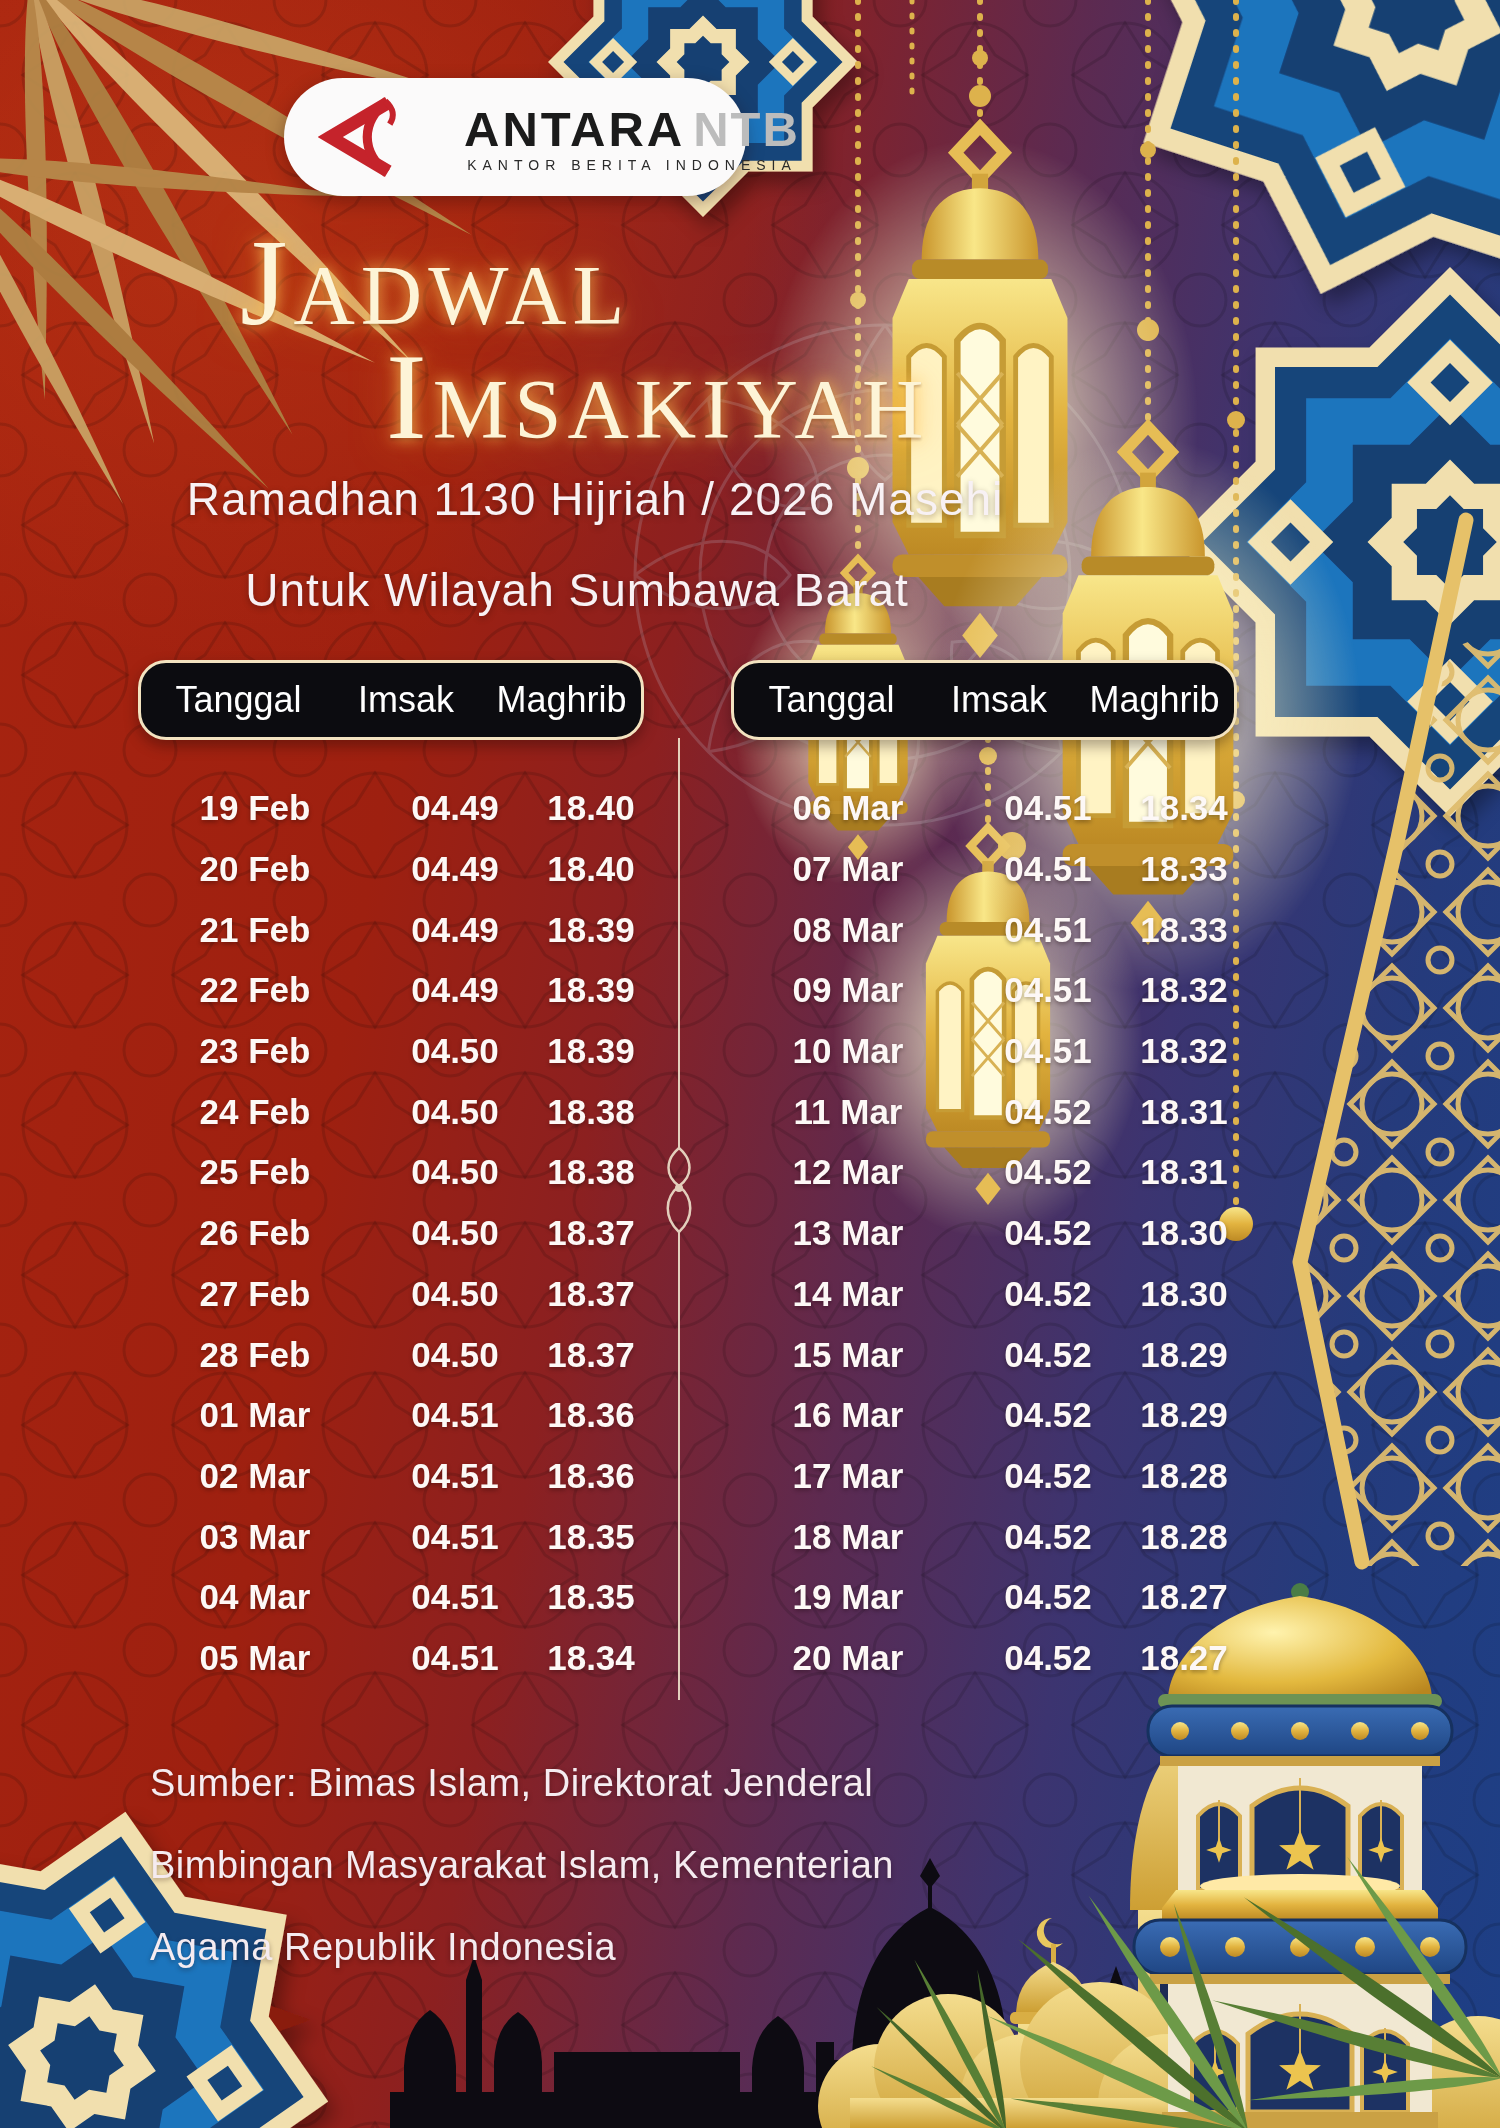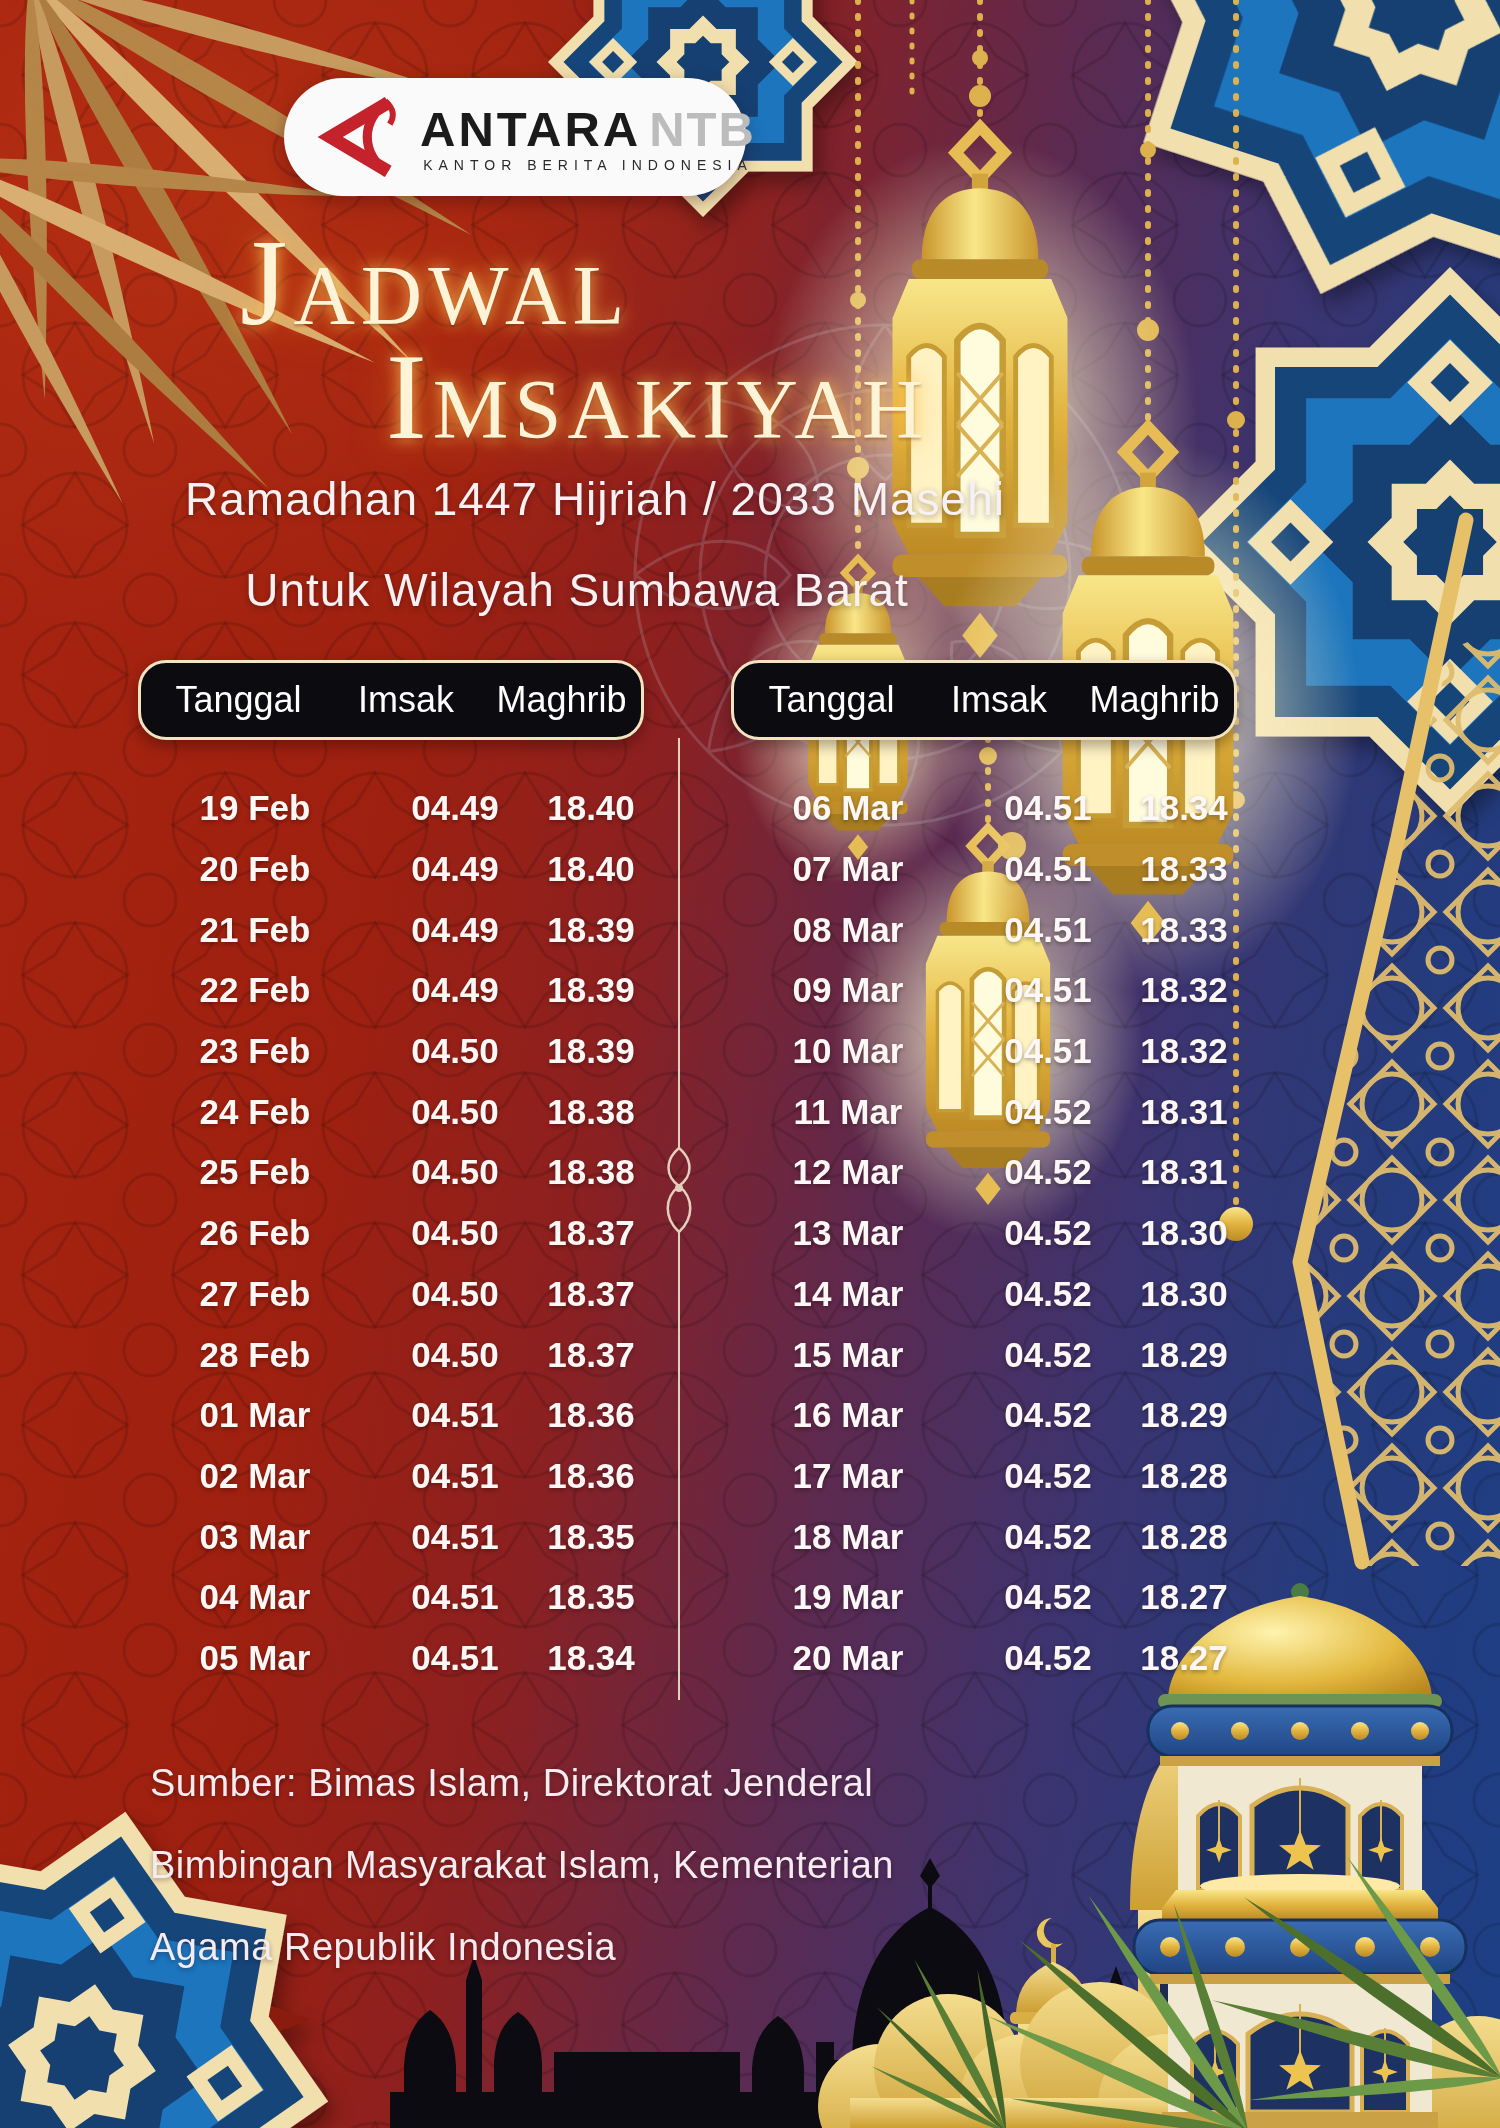--- a/index.html
+++ b/index.html
@@ -10,21 +10,21 @@
       radial-gradient(1000px 760px at 16% 10%, rgba(255,110,30,.16), transparent 60%),
       linear-gradient(100deg,#a82410 0%,#9e2010 28%,#8c2020 42%,#5d2a50 58%,#3c3470 72%,#253b7c 85%,#1d3f86 100%);
   }
   #deco{position:absolute;left:0;top:0;}
   .abs{position:absolute;}
 
   
   .logo-pill{
     left:284px;top:78px;width:462px;height:118px;border-radius:60px;
     background:#fbfafa;box-shadow:0 6px 18px rgba(40,5,5,.35);
-    display:flex;align-items:center;padding:0 0 0 34px;box-sizing:border-box;
+    display:flex;align-items:center;padding:0 0 0 34px;box-sizing:border-box;gap:44px;
   }
   .logo-mark{width:84px;height:92px;flex:0 0 auto;margin-right:18px;}
   .logo-text{display:flex;flex-direction:column;align-items:center;}
   .logo-row{display:flex;align-items:baseline;}
   .logo-name{font-size:49px;font-weight:bold;color:#1b1b1b;letter-spacing:3px;}
   .logo-suffix{font-size:49px;font-weight:bold;color:#bcbcbc;letter-spacing:2px;margin-left:8px;}
   .logo-tagline{font-size:14px;color:#2a2a2a;letter-spacing:6px;}
 
   
   .title{
@@ -377,21 +377,21 @@
         <span class="logo-name">ANTARA</span>
         <span class="logo-suffix">NTB</span>
       </div>
       <div class="logo-tagline">KANTOR BERITA INDONESIA</div>
     </div>
   </header>
 
   <h1 class="abs title l1">Jadwal</h1>
   <h1 class="abs title l2">Imsakiyah</h1>
 
-  <p class="abs sub s1">Ramadhan 1447 Hijriah / 2033 Masehi</p>
+  <p class="abs sub s1">Ramadhan 1130 Hijriah / 2026 Masehi</p>
   <p class="abs sub s2">Untuk Wilayah Sumbawa Barat</p>
 
   <section class="abs tcol left">
     <div class="thead">
       <span>Tanggal</span>
       <span>Imsak</span>
       <span>Maghrib</span>
     </div>
     <div class="tbody">
         <div class="trow">

